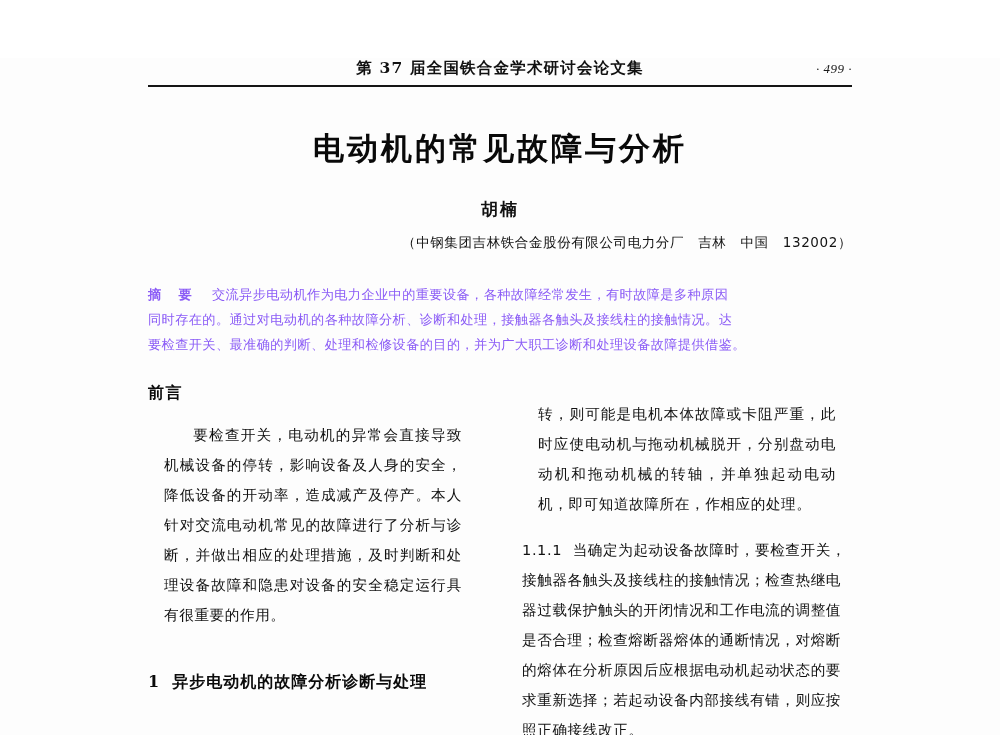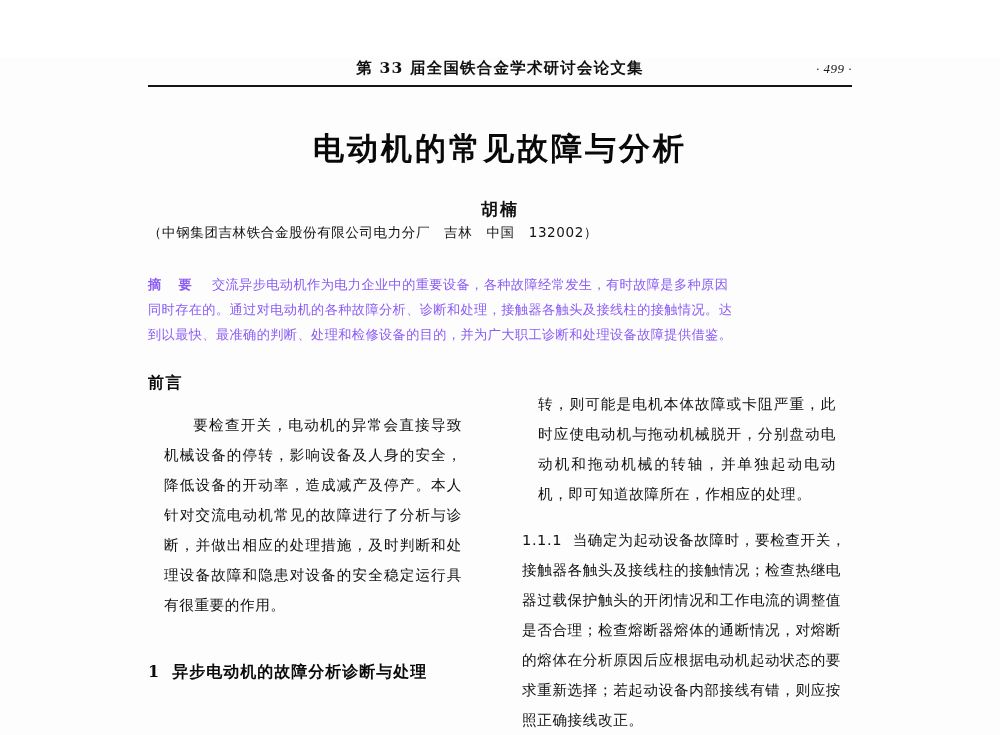--- a/index.html
+++ b/index.html
@@ -65,25 +65,25 @@
   .authors {
     text-align: center;
     font-family: "DejaVu Serif", serif;
     font-weight: bold;
     font-size: 17px;
     letter-spacing: 2px;
     margin-top: 28px;
     color: #111;
   }
   .affiliation {
-    text-align: left;
+    text-align: right;
     font-family: "DejaVu Sans", sans-serif;
     font-size: 13.5px;
     letter-spacing: 0.6px;
-    margin-top: 3px;
+    margin-top: 13px;
     color: #121212;
   }
 
   
   .abstract {
     margin-top: 30px;
     font-size: 13.2px;
     line-height: 25px;
     letter-spacing: 0.4px;
     color: #8b5cf6;
@@ -146,38 +146,38 @@
     letter-spacing: 0.6px;
     color: #111;
   }
 </style>
 </head>
 <body>
 
 <div class="page">
 
   <div class="runhead">
-    <div class="runhead-title">第 33 届全国铁合金学术研讨会论文集</div>
+    <div class="runhead-title">第 37 届全国铁合金学术研讨会论文集</div>
     <div class="runhead-page">· 499 ·</div>
     <div class="rule"></div>
   </div>
 
   <div class="doc-title">电动机的常见故障与分析</div>
 
   <div class="authors">胡楠</div>
 
   <div class="affiliation">（中钢集团吉林铁合金股份有限公司电力分厂　吉林　中国　132002）</div>
 
   <div class="abstract">
     <div class="abs-line">
       <span class="lbl">摘　要</span>
       &nbsp;&nbsp;&nbsp;<span>交流异步电动机作为电力企业中的重要设备，各种故障经常发生，有时故障是多种原因</span>
     </div>
     <div class="abs-line">同时存在的。通过对电动机的各种故障分析、诊断和处理，接触器各触头及接线柱的接触情况。达</div>
-    <div class="abs-line">到以最快、最准确的判断、处理和检修设备的目的，并为广大职工诊断和处理设备故障提供借鉴。</div>
+    <div class="abs-line">要检查开关、最准确的判断、处理和检修设备的目的，并为广大职工诊断和处理设备故障提供借鉴。</div>
   </div>
 
   <div class="columns">
 
     <div class="col">
       <div class="sec-h">前言</div>
       <p class="body ind">要检查开关，电动机的异常会直接导致机械设备的停转，影响设备及人身的安全，降低设备的开动率，造成减产及停产。本人针对交流电动机常见的故障进行了分析与诊断，并做出相应的处理措施，及时判断和处理设备故障和隐患对设备的安全稳定运行具有很重要的作用。</p>
       <div class="spacer-lg"></div>
       <div class="sec-h num">
         <span class="numtag">1</span><span>异步电动机的故障分析诊断与处理</span>

